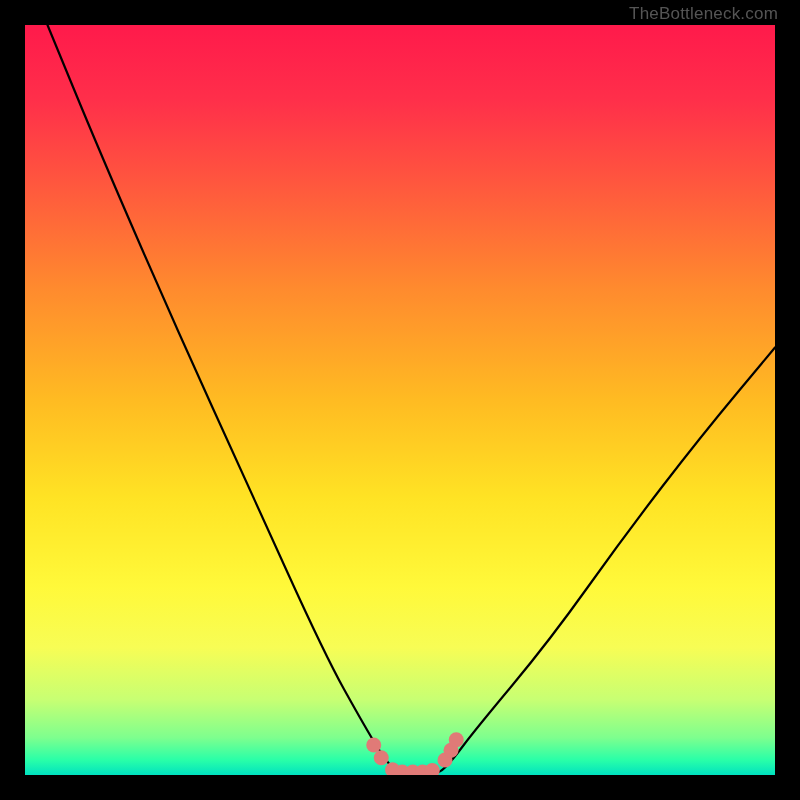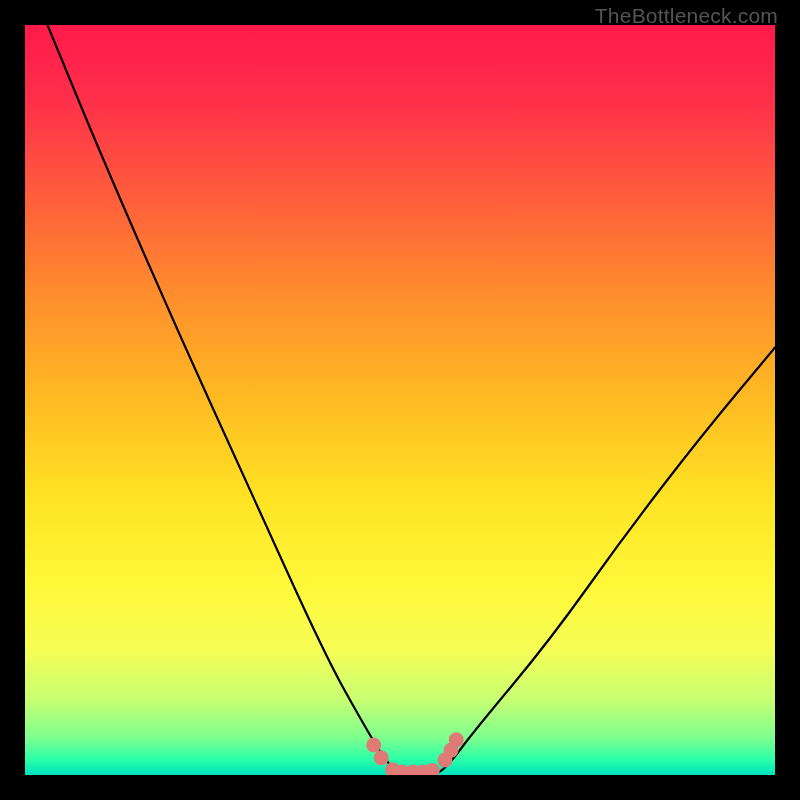--- a/index.html
+++ b/index.html
@@ -27,21 +27,21 @@
   .plot svg {
     display: block;
     width: 750px;
     height: 750px;
   }
   .watermark {
     position: absolute;
     top: 4px;
     right: 22px;
     color: #555;
-    font-size: 21px;
+    font-size: 17px;
     font-weight: 500;
     letter-spacing: 0.2px;
     user-select: none;
   }
 </style>
 </head>
 <body>
 
 <div class="frame">
   <div class="plot">

